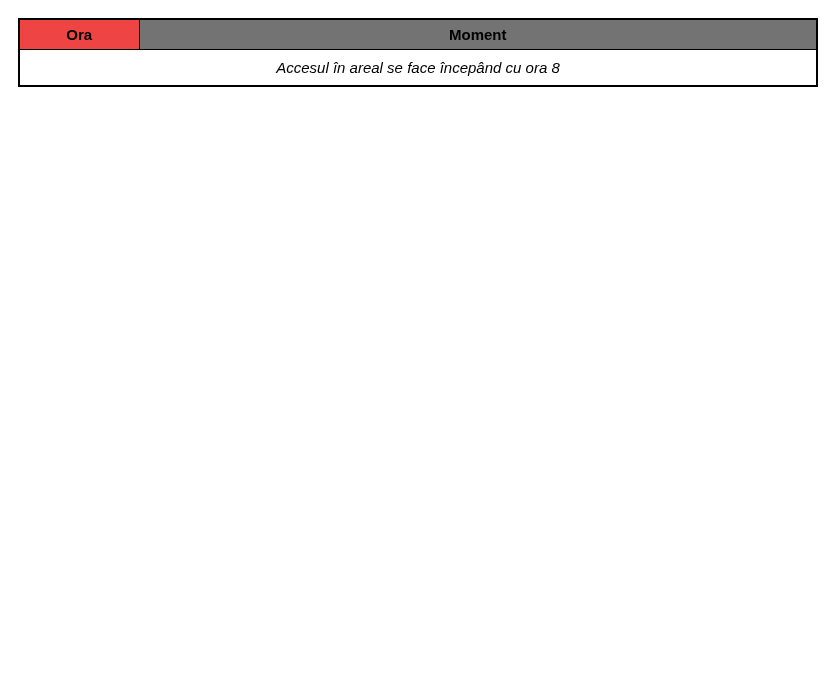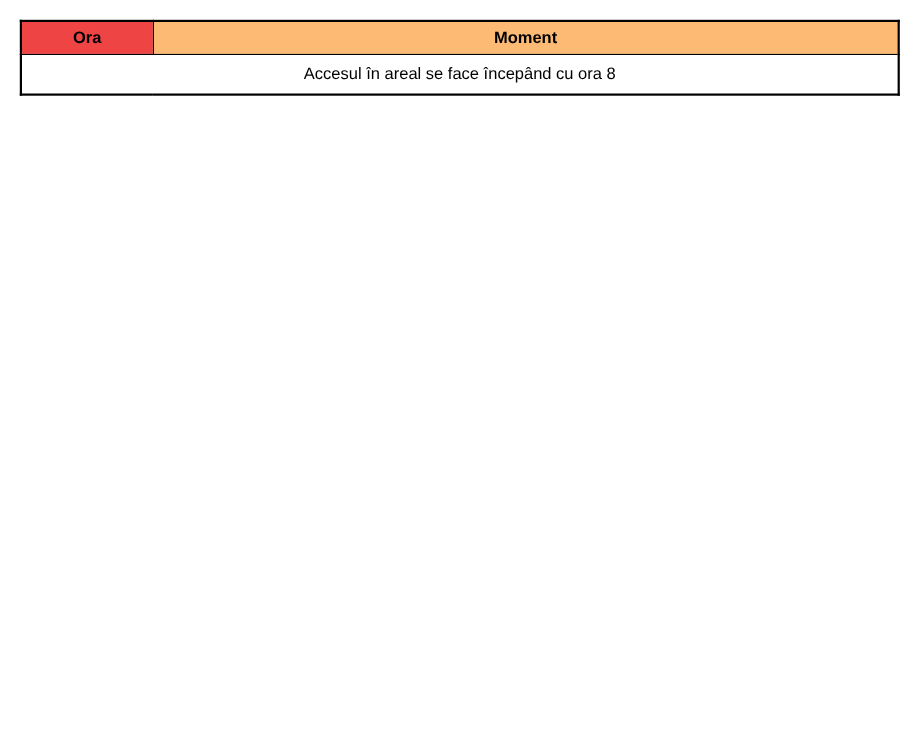--- a/index.html
+++ b/index.html
@@ -31,37 +31,38 @@
     background: #d9d9d9;
     height: 30px;
     font-size: 15px;
     font-weight: bold;
     text-align: center;
     vertical-align: middle;
   }
   td.notice-cell {
     height: 37px;
     font-size: 15px;
+    font-style: italic;
     text-align: center;
     vertical-align: middle;
   }
 </style>
 </head>
 <body>
 
 <div class="page">
   <table class="schedule">
     <colgroup>
       <col class="col-ora">
       <col class="col-moment">
     </colgroup>
     <thead>
       <tr>
         <th class="header-cell" style="background: #ef4444;">Ora</th>
-        <th class="header-cell" style="background: #fdba74;">Moment</th>
+        <th class="header-cell" style="background: #737373;">Moment</th>
       </tr>
     </thead>
     <tbody>
       <tr>
         <td class="notice-cell" colspan="2">Accesul în areal se face începând cu ora 8</td>
       </tr>
 
     </tbody>
   </table>
 </div>

